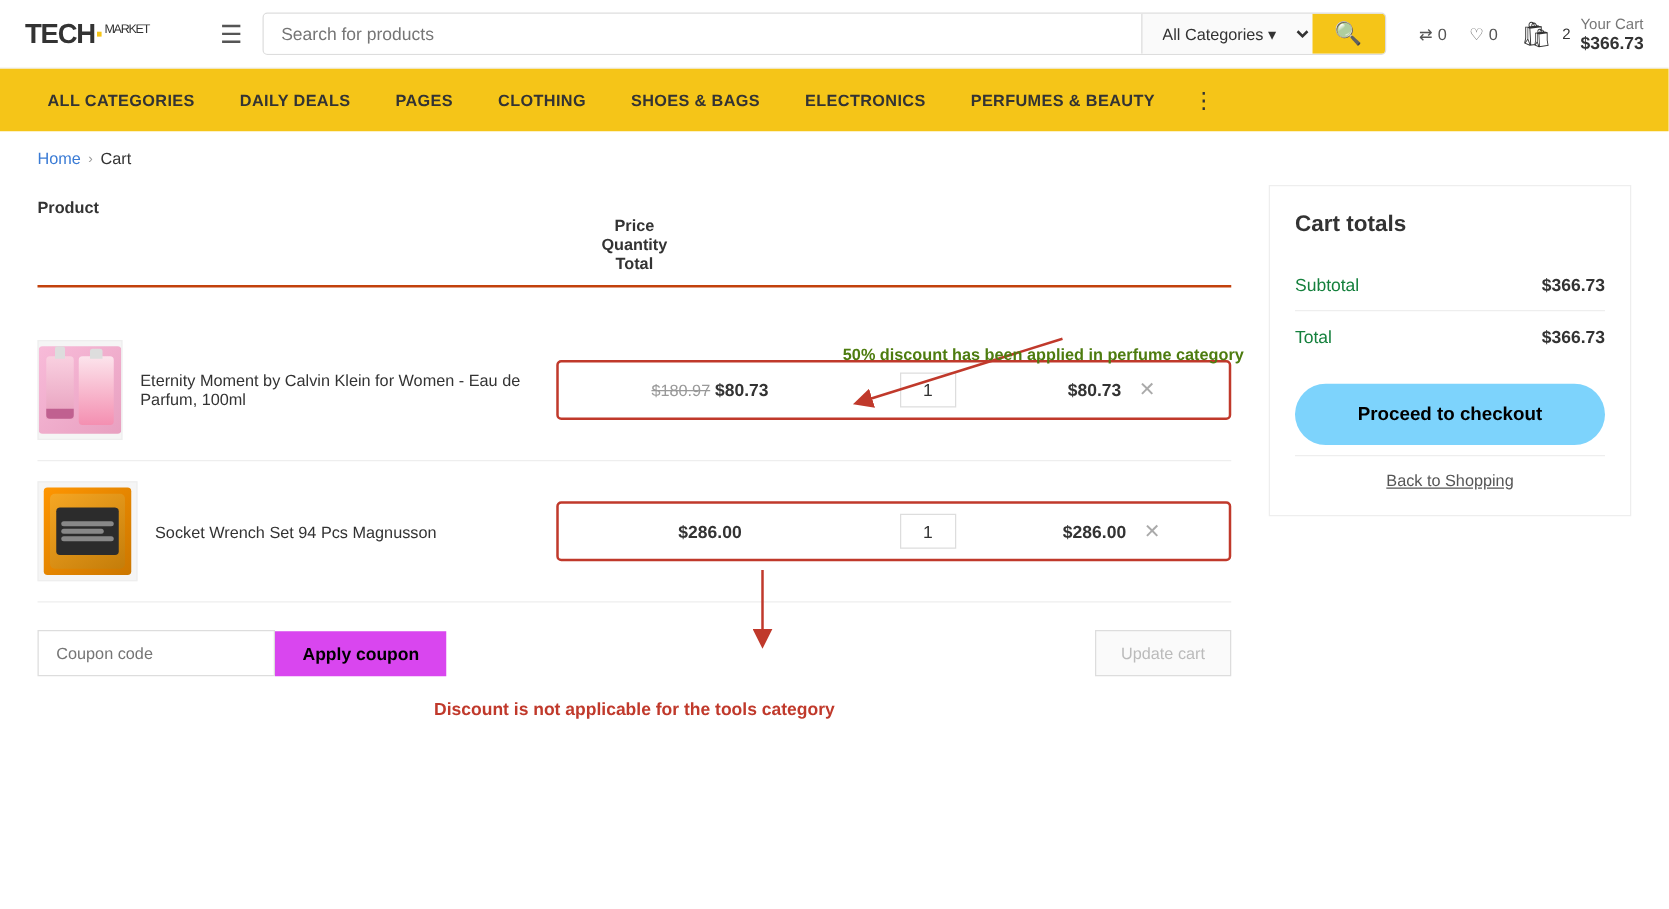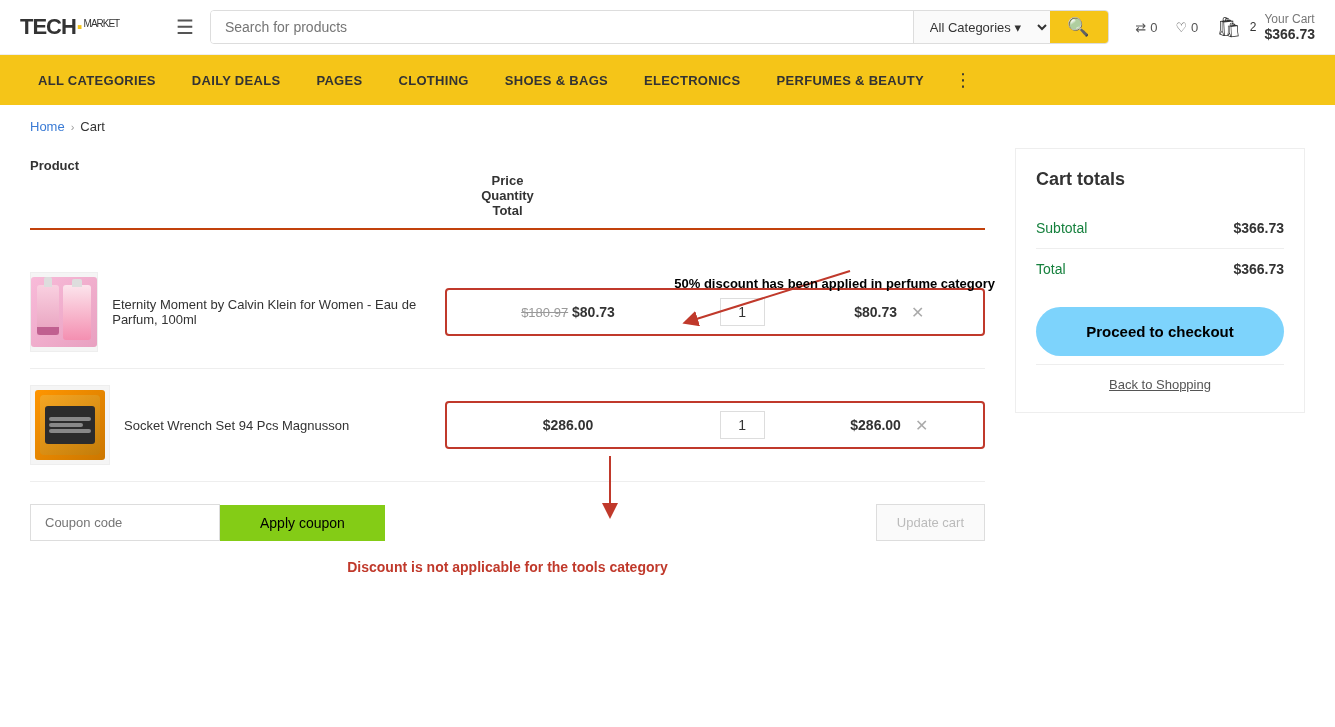--- a/index.html
+++ b/index.html
@@ -47,21 +47,21 @@
     .product-img { width: 80px; height: 80px; background: #f5f5f5; display: flex; align-items: center; justify-content: center; border: 1px solid #eee; overflow: hidden; }
     .product-name { font-size: 13px; color: #333; }
     .price-original { text-decoration: line-through; color: #999; font-size: 13px; }
     .price-discounted { color: #333; font-weight: 600; font-size: 14px; }
     .qty-box { display: inline-block; border: 1px solid #ddd; padding: 5px 12px; font-size: 14px; min-width: 45px; text-align: center; }
     .remove-btn { color: #aaa; cursor: pointer; font-size: 16px; }
 
     
     .coupon-row { display: flex; align-items: center; gap: 0; margin-top: 22px; }
     .coupon-input { border: 1px solid #ddd; padding: 10px 14px; width: 190px; font-size: 13px; color: #999; outline: none; }
-    .apply-btn { background: #84cc16; border: none; padding: 10px 40px; font-weight: 400; cursor: pointer; font-size: 14px; }
+    .apply-btn { background: #d946ef; border: none; padding: 10px 22px; font-weight: 700; cursor: pointer; font-size: 14px; }
     .update-btn { margin-left: auto; border: 1px solid #ddd; padding: 10px 20px; background: #fafafa; color: #bbb; cursor: pointer; font-size: 13px; }
 
     
     .cart-totals { width: 290px; }
     .totals-box { border: 1px solid #eee; padding: 20px; }
     .totals-title { font-size: 18px; font-weight: 700; margin-bottom: 18px; }
     .totals-row { display: flex; justify-content: space-between; padding: 12px 0; border-bottom: 1px solid #eee; font-size: 14px; }
     .totals-row:last-of-type { border-bottom: none; }
     .totals-label { color: #15803d; }
     .totals-value { font-weight: 600; }
@@ -139,21 +139,21 @@
 
       <div class="cart-header">
         <div class="col-product">Product</div>
         <div class="col-price">Price</div>
         <div class="col-qty">Quantity</div>
         <div class="col-total">Total</div>
       </div>
 
       <div style="position:relative;">
 
-        <div style="position:absolute;top:20px;right:-10px;color:#000000;font-weight:700;font-size:13px;text-align:right;pointer-events:none;z-index:20;">50% discount has been applied in perfume category</div>
+        <div style="position:absolute;top:20px;right:-10px;color:#4d7c0f;font-weight:700;font-size:13px;text-align:right;pointer-events:none;z-index:20;">50% discount has been applied in perfume category</div>
 
         <svg class="arrow-svg" style="top:0px;left:0px;width:100%;height:300px;overflow:visible;">
           <defs>
             <marker id="arrowhead1" markerWidth="8" markerHeight="8" refX="4" refY="4" orient="auto">
               <path d="M0,0 L0,8 L8,4 z" fill="#c0392b"></path>
             </marker>
           </defs>
           <line x1="820" y1="15" x2="660" y2="65" stroke="#c0392b" stroke-width="2" marker-end="url(#arrowhead1)"></line>
         </svg>
 

